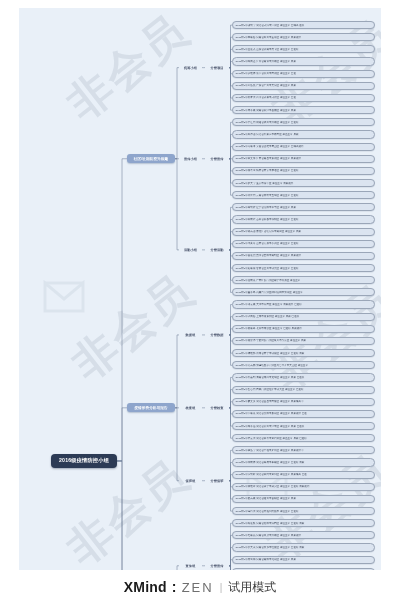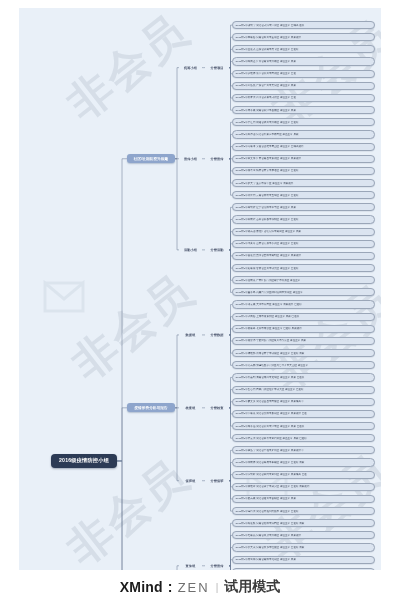--- a/index.html
+++ b/index.html
@@ -56,21 +56,21 @@
   }
 
   
   #footer {
     position:absolute; left:0; bottom:0; width:400px; height:26px;
     background:#ffffff; display:flex; align-items:center; justify-content:center; gap:5px;
   }
   .f-x { font-size:14px; font-weight:700; color:#1b1b1b; letter-spacing:.2px; }
   .f-z { font-size:13px; font-weight:400; color:#6f6f6f; letter-spacing:2px; }
   .f-bar { color:#b9b9b9; font-size:10px; margin:0 1px; }
-  .f-tr { font-size:14px; color:#3a3a3a; font-weight:700;text-align:center; }
+  .f-tr { font-size:12px; color:#3a3a3a; font-weight:400;text-align:center; }
 </style>
 </head>
 <body>
 
 <div id="app">
 
   <div id="canvas">
 
     <div class="wm wm-txt" style="left:40px; top:30px;">非会员</div>
     <div class="wm wm-txt" style="left:245px; top:35px;">非会员</div>

